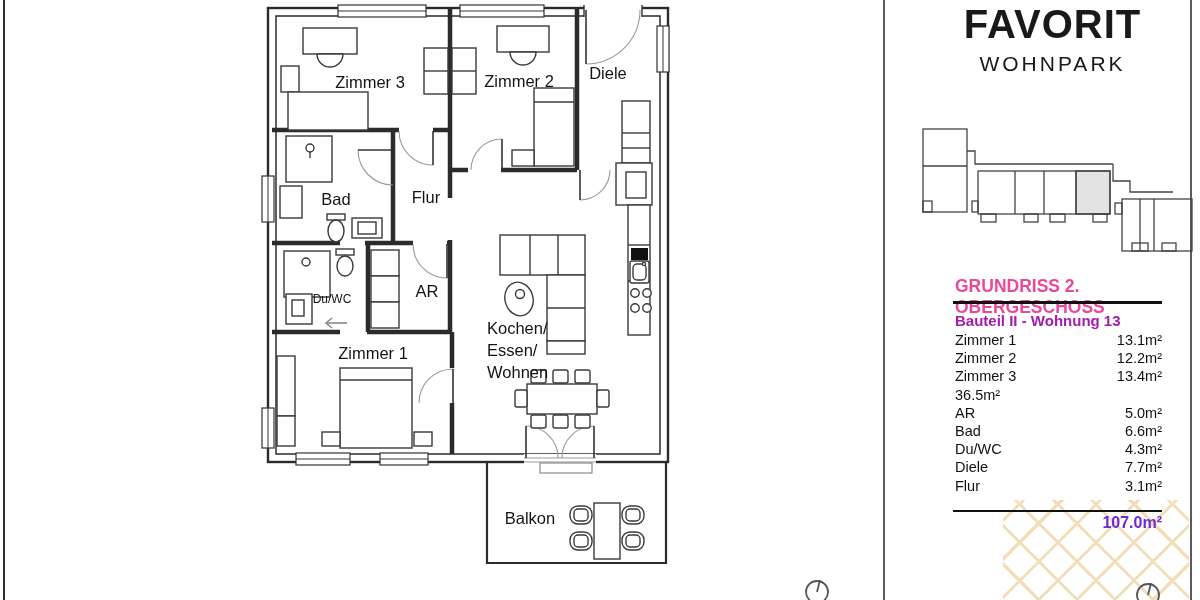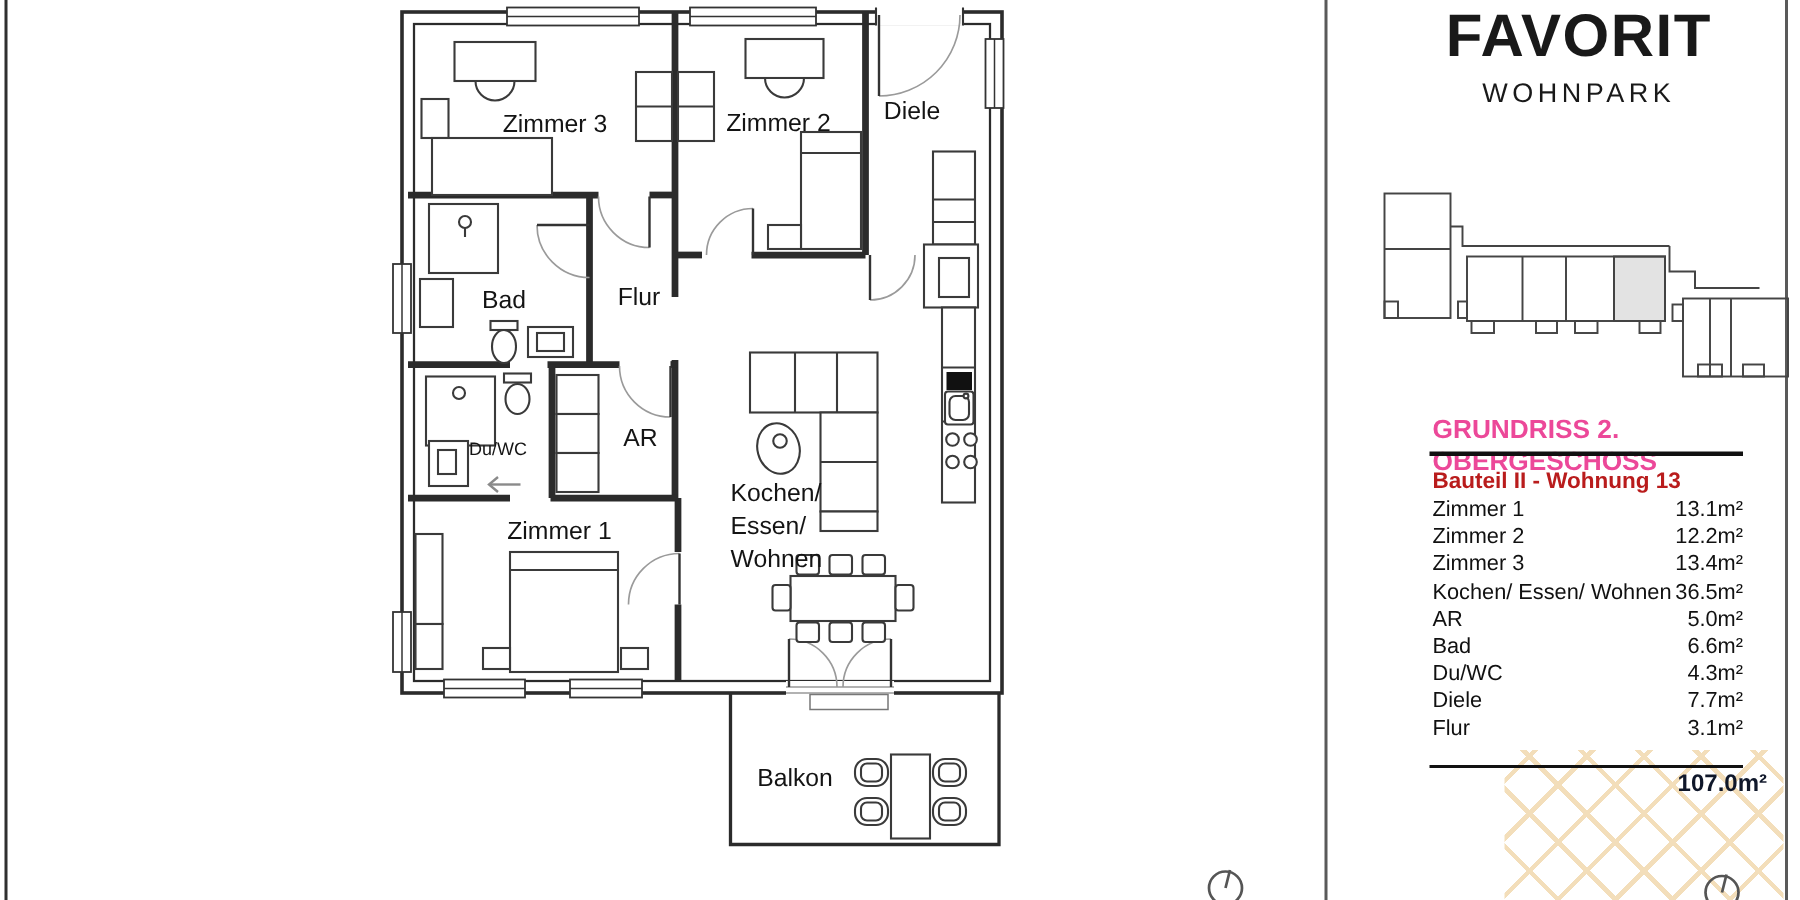--- a/index.html
+++ b/index.html
@@ -6,32 +6,32 @@
   body{width:1200px;height:600px;position:relative;background:#ffffff;overflow:hidden;
        font-family:"Liberation Sans", sans-serif;color:#141414;}
   .vline{position:absolute;top:0;height:600px;width:2px;background:#4a4a4a;}
   #border-left{left:3px;background:#2f2f2f;}
   #divider{left:883px;background:#5a5a5a;}
   #border-right{left:1190px;background:#5a5a5a;}
   #panel{position:absolute;left:885px;top:0;width:295px;height:600px;margin-left:20px;}
   .brand-title{position:absolute;top:2px;left:0;width:100%;text-align:center;
                font-size:40px;font-weight:bold;letter-spacing:1px;color:#191919;}
   .brand-sub{position:absolute;top:52px;left:0;width:100%;text-align:center;
-             font-size:18px;letter-spacing:3px;color:#191919;}
+             font-size:21px;letter-spacing:3px;color:#191919;}
   #siteplan{position:absolute;left:8px;top:124px;}
   .legend-heading{position:absolute;left:50px;top:276px;width:215px;
                   font-size:17.5px;font-weight:bold;color:#ec4899;}
   .heading-rule{position:absolute;left:48px;top:301px;width:209px;height:3px;background:#111;}
-  .unit-title{position:absolute;left:50px;top:312px;font-size:15px;font-weight:bold;color:#b91c1c;}
+  .unit-title{position:absolute;left:50px;top:312px;font-size:15px;font-weight:bold;color:#a21caf;}
   #rows{position:absolute;left:50px;top:331px;width:207px;}
   .row{display:flex;justify-content:space-between;height:18.2px;font-size:14.5px;
        line-height:18.2px;color:#111;}
   .total-rule{position:absolute;left:48px;top:510px;width:209px;height:2px;background:#111;}
-  .total-val{position:absolute;left:66px;top:514px;width:207px;text-align:right;
-             font-size:16px;font-weight:bold;color:#0f172a;}
+  .total-val{position:absolute;left:50px;top:514px;width:207px;text-align:right;
+             font-size:16px;font-weight:bold;color:#6d28d9;}
   #watermark{position:absolute;left:1003px;top:500px;width:186px;height:100px;opacity:.85;
     background:
       repeating-linear-gradient(45deg,  transparent 0 24px, #f2d9ae 24px 27px),
       repeating-linear-gradient(-45deg, transparent 0 24px, #f2d9ae 24px 27px);}
   #compass-right{position:absolute;left:1130px;top:578px;}
   svg text{font-family:"Liberation Sans", sans-serif;}
 </style>
 </head>
 <body>
 
@@ -292,21 +292,20 @@
     </div>
     <div class="row">
       <span>Zimmer 2</span>
       <span>12.2m²</span>
     </div>
     <div class="row">
       <span>Zimmer 3</span>
       <span>13.4m²</span>
     </div>
     <div class="row">
-      <span>Kochen/ Essen/ Wohnen</span>
       <span>36.5m²</span>
     </div>
     <div class="row">
       <span>AR</span>
       <span>5.0m²</span>
     </div>
     <div class="row">
       <span>Bad</span>
       <span>6.6m²</span>
     </div>

